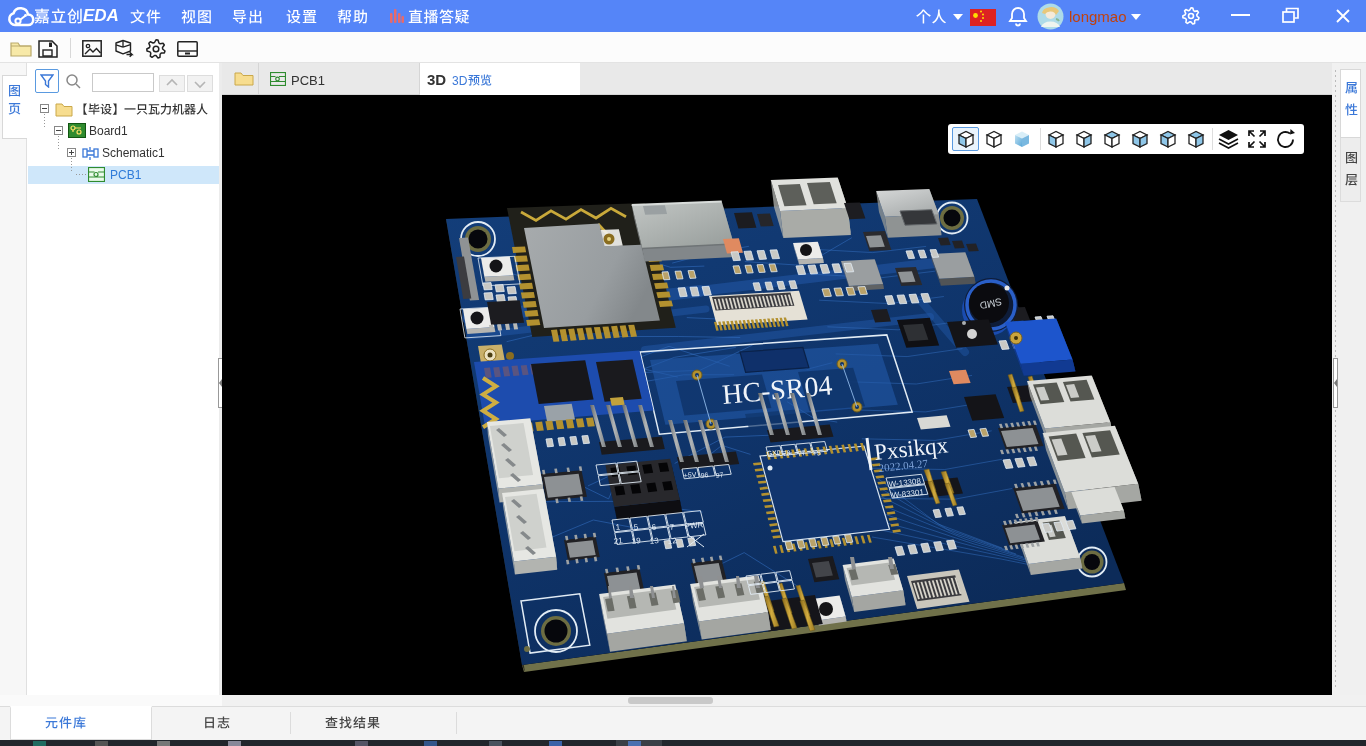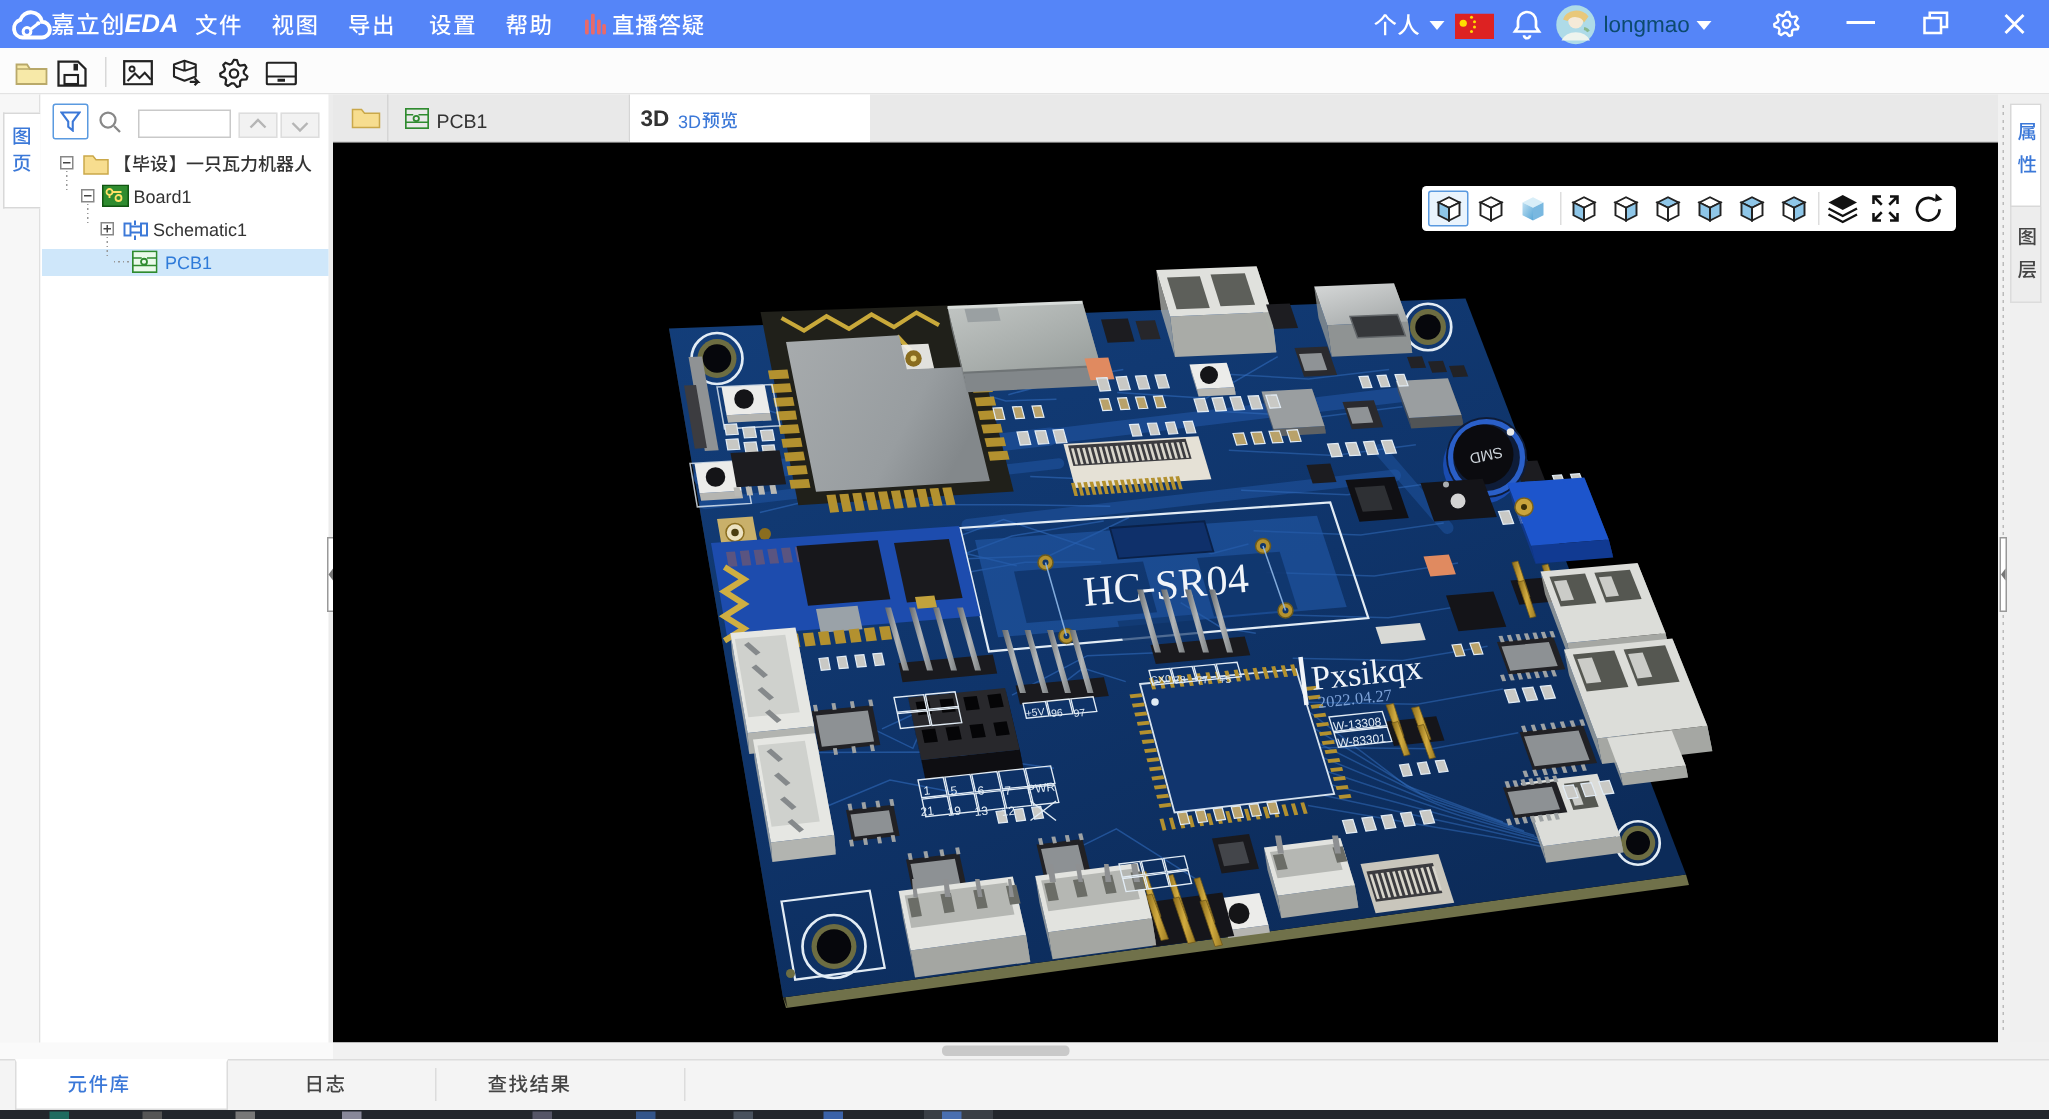--- a/index.html
+++ b/index.html
@@ -134,21 +134,21 @@
 <path d="M11 2 a6 6 0 0 1 6 6 v4 l2 3 H3 l2 -3 V8 a6 6 0 0 1 6 -6 Z" fill="none" stroke="#fff" stroke-width="1.8"></path>
 <path d="M9 17.5 a2 2 0 0 0 4 0" fill="none" stroke="#fff" stroke-width="1.8"></path>
   </svg>
 <svg class="abs" style="left:1037px;top:3px" width="27" height="27">
     <circle cx="13.5" cy="13.5" r="13" fill="#aedbe8"></circle>
 <circle cx="13.5" cy="11" r="5" fill="#f5ead8"></circle>
     <path d="M4 24 a10 8 0 0 1 19 0 Z" fill="#eef4ee"></path>
 <path d="M5 10 a9 7 0 0 1 17 -2 l-3 4 a6 5 0 0 0 -11 -1 Z" fill="#e8c87a"></path>
 <path d="M19 16 a4 4 0 0 1 3 2" stroke="#88b890" stroke-width="2" fill="none"></path>
   </svg>
-<div class="abs" style="left:1069px;top:8px;font-size:15px;color:#0c4a6e">longmao</div>
+<div class="abs" style="left:1069px;top:8px;font-size:15px;color:#c2410c">longmao</div>
 <svg class="abs" style="left:1130px;top:13px" width="12" height="8">
     <path d="M1 1 L6 7 L11 1 Z" fill="#fff"></path>
   </svg>
 <svg class="abs" style="left:1182px;top:7px" width="18" height="18">
     <polygon points="9.0,0.8 10.8,1.0 11.6,3.7 12.7,4.4 15.4,3.9 16.4,5.4 14.8,7.7 14.9,9.0 17.0,10.8 16.4,12.6 13.6,12.7 12.7,13.6 12.6,16.4 10.8,17.0 9.0,14.9 7.7,14.8 5.4,16.4 3.9,15.4 4.4,12.7 3.7,11.6 1.0,10.8 0.8,9.0 3.2,7.7 3.7,6.4 2.6,3.9 3.9,2.6 6.4,3.7 7.7,3.2" fill="none" stroke="#fff" stroke-width="1.6" stroke-linejoin="round"></polygon>
     <circle cx="9.0" cy="9.0" r="2.5" fill="none" stroke="#fff" stroke-width="1.6"></circle>
   </svg>
 <div class="abs" style="left:1231px;top:14px;width:19px;height:2px;background:#fff"></div>
 <svg class="abs" style="left:1282px;top:7px" width="18" height="18">
 <rect x="1" y="5" width="11" height="10" fill="none" stroke="#fff" stroke-width="1.7"></rect>

